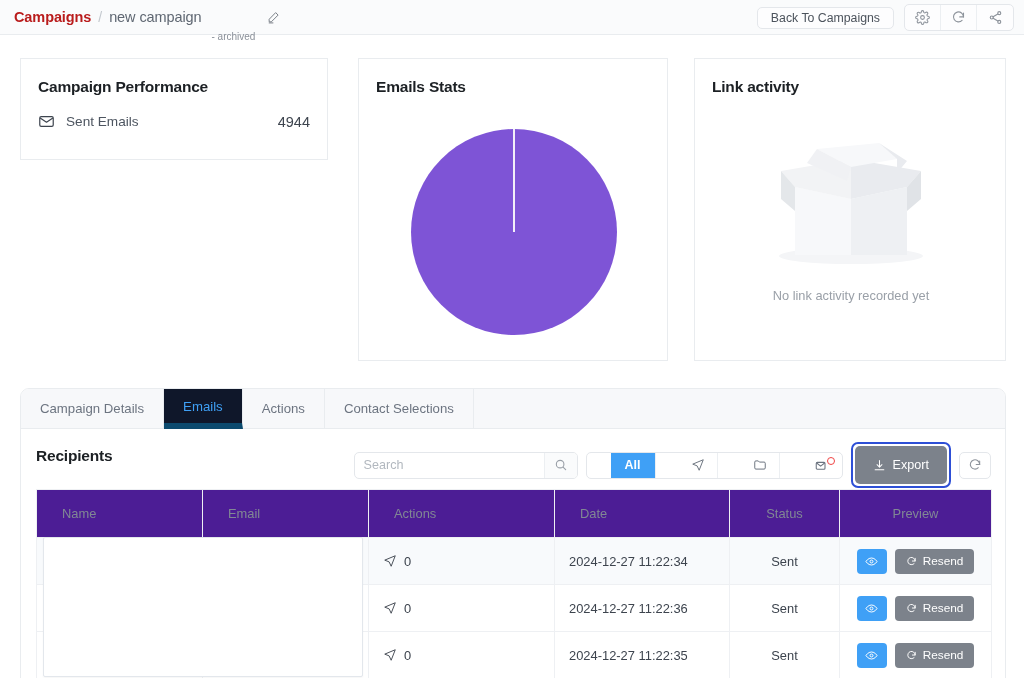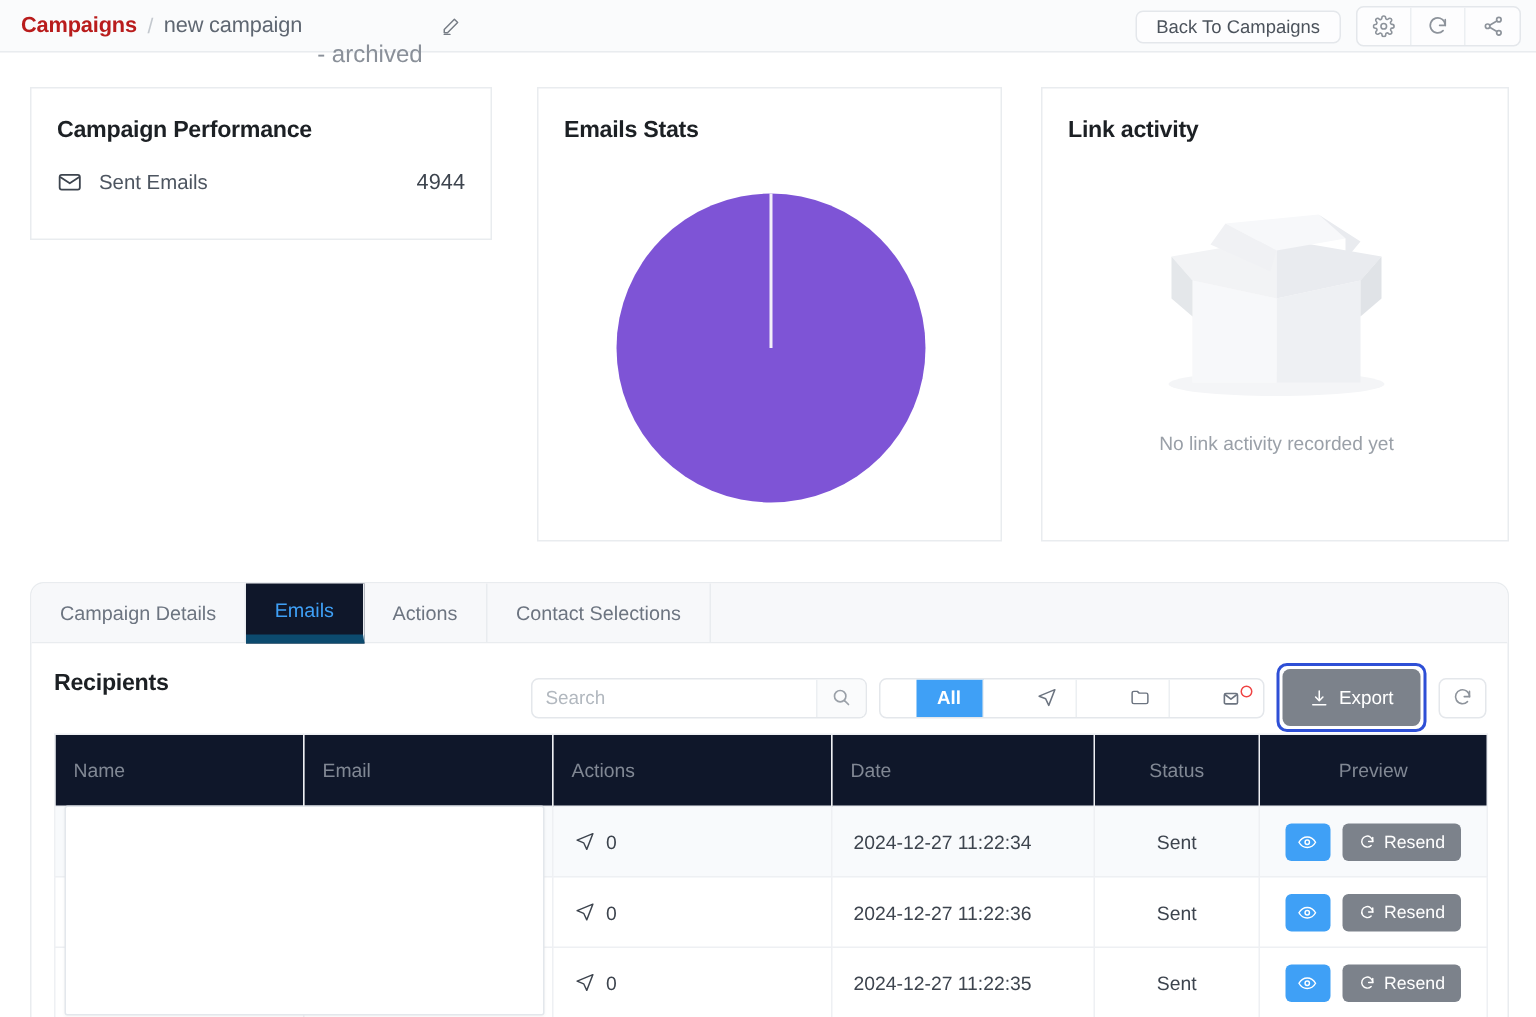--- a/index.html
+++ b/index.html
@@ -17,21 +17,21 @@
   .topbar {
     position: absolute; left: 0; top: 0; width: 1024px; height: 35px;
     background: #fafbfc;
     border-bottom: 1px solid #e9ecef;
     display: flex; align-items: center;
   }
   .crumbs { display: flex; align-items: center; margin-left: 14px; gap: 7px; }
   .crumb-root { font-size: 14.5px; font-weight: bold; color: #b91c1c; letter-spacing: -0.1px; }
   .crumb-sep { font-size: 14px; color: #c3c8ce; }
   .crumb-current { font-size: 14.5px; color: #5f6772; letter-spacing: -0.1px; }
-  .crumb-state { font-size: 16px; color: #8a9099; margin-left: 3px; margin-top: 39px; }
+  .crumb-state { font-size: 10px; color: #8a9099; margin-left: 3px; margin-top: 39px; }
   .pencil { margin-left: 5px; display: flex; align-items: center; }
 
   .topbar-actions { position: absolute; right: 10px; top: 4px; display: flex; align-items: center; gap: 10px; }
   .btn-back {
     height: 22px; padding: 0 13px;
     background: #fdfdfe; border: 1px solid #e4e7eb; border-radius: 5px;
     font-size: 12.3px; color: #4c535c;
     display: flex; align-items: center;
   }
   .icon-group { display: flex; height: 27px; border: 1px solid #e4e7eb; border-radius: 5px; overflow: hidden; background: #fdfdfe; }
@@ -98,21 +98,21 @@
   .btn-export {
     height: 38px; padding: 0 18px; background: #7c828b; border: none; border-radius: 5px;
     color: #ffffff; font-size: 12.6px; display: flex; align-items: center; gap: 7px;
   }
   .btn-refresh { width: 32px; height: 27px; border: 1px solid #e4e7eb; border-radius: 5px; background: #ffffff; display: flex; align-items: center; justify-content: center; }
 
   
   .table { position: absolute; left: 15px; top: 60px; width: 955px; border-collapse: collapse; table-layout: fixed; }
   .table th {
     height: 48px; text-align: left; font-size: 12.9px; font-weight: normal; color: #818894;
-    border: 1px solid #eef0f3; padding: 0 12px; background: #0f172a;
+    border: 1px solid #eef0f3; padding: 0 25px; background: #4c1d95;
   }
   .table td {
     height: 47px; font-size: 12.9px; color: #3d444e;
     border: 1px solid #eef0f3; padding: 0 14px; background: #ffffff;
   }
   .table tr.alt td { background: #f8fafc; }
   .col-name { width: 166px; } .col-email { width: 166px; }
   .col-actions { width: 186px; } .col-date { width: 175px; }
   .col-status { width: 110px; text-align: center; } .col-preview { width: 152px; }
   th.col-status, td.col-status { text-align: center; }

